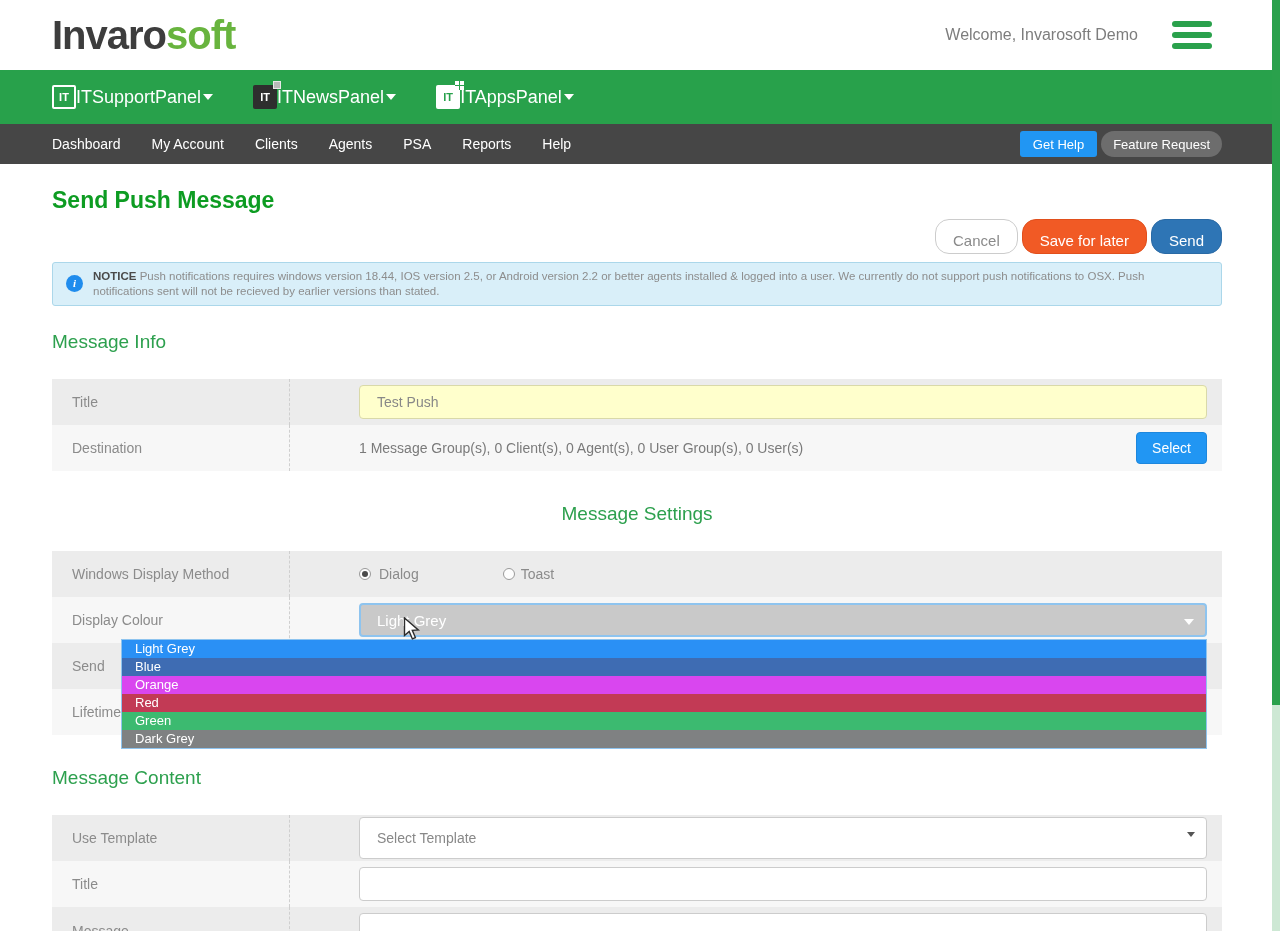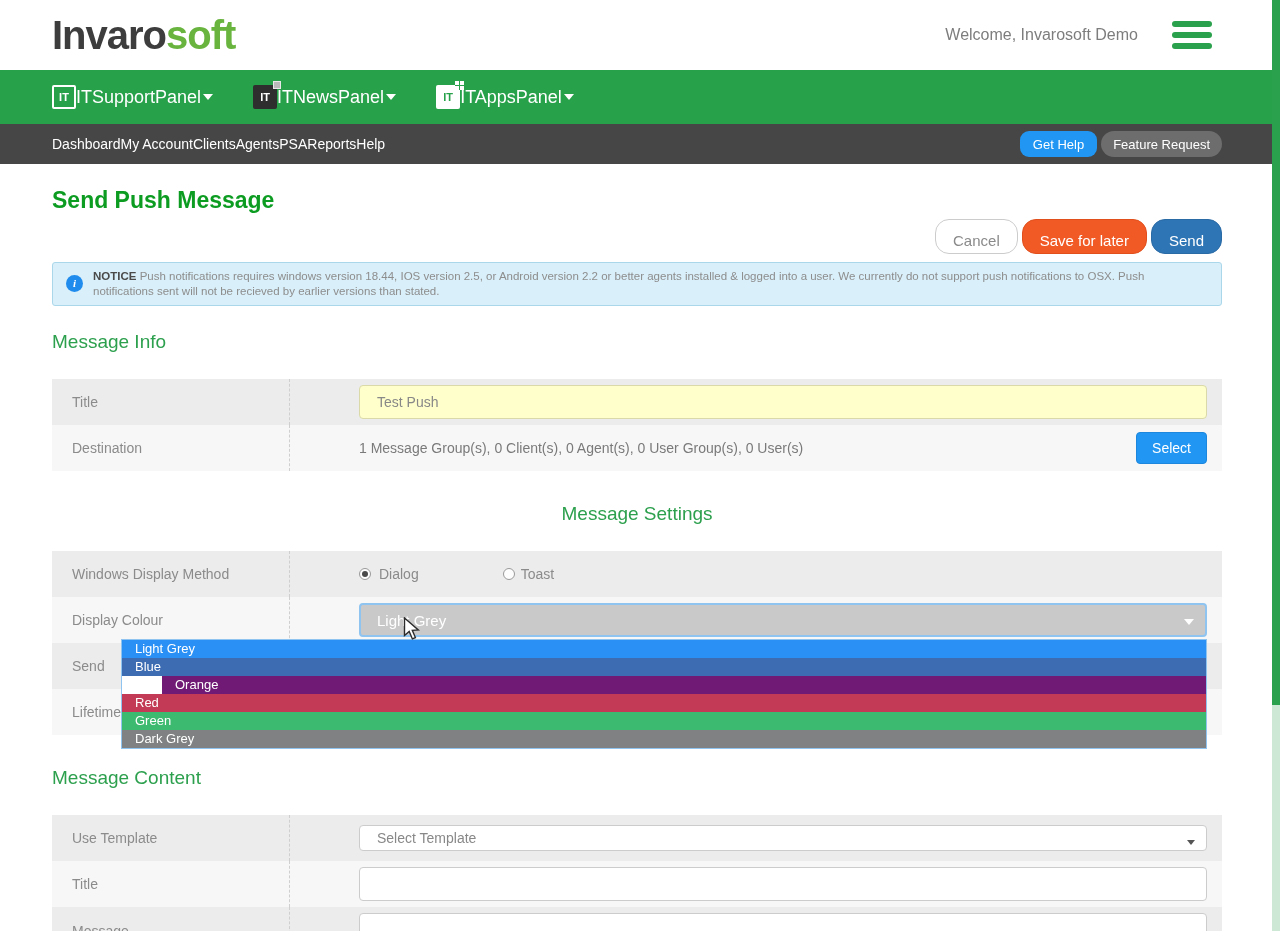--- a/index.html
+++ b/index.html
@@ -32,25 +32,25 @@
               background:#b9b9b9; border:1px solid #e8e8e8; }
   .badge-grid { position:absolute; top:-4px; right:-4px; width:9px; height:9px;
                 background:#28a14b; display:grid; grid-template-columns:1fr 1fr; gap:1px; }
   .badge-grid span { background:#fff; }
   .caret { width:0; height:0; border-left:5px solid transparent; border-right:5px solid transparent;
            border-top:6px solid #fff; margin-left:2px; }
 
   
   .main-bar { height:40px; background:#464646; display:flex; align-items:center;
               padding:0 58px 0 52px; }
-  .main-links { display:flex; }
+  .main-links { display:flex; gap:31px; }
   .main-links span { color:#fff; font-size:14px; cursor:pointer; }
   .main-bar-right { margin-left:auto; display:flex; gap:4px; }
   .btn-gethelp { background:#2196f3; color:#fff; font-size:13px; border:none;
-                 border-radius:9px; height:26px; padding:0 13px; cursor:pointer;
+                 border-radius:3px; height:26px; padding:0 13px; cursor:pointer;
                  font-family:inherit; }
   .btn-feature { background:#6d6d6d; color:#fff; font-size:13px; border:none;
                  border-radius:13px; height:26px; padding:0 12px; cursor:pointer;
                  font-family:inherit; }
 
   
   .content { padding:0 58px 0 52px; }
   .page-title { margin-top:23px; font-size:23px; font-weight:700; color:#0d9c22; }
 
   .actions-row { display:flex; justify-content:flex-end; gap:4px; margin-top:5px; }
@@ -110,21 +110,21 @@
   .sel-grey .arrow { position:absolute; right:11px; top:14px; width:0; height:0;
               border-left:5px solid transparent; border-right:5px solid transparent;
               border-top:6px solid #fff; }
   .dropdown { position:absolute; left:69px; right:15px; top:42px; z-index:10;
               background:#fff; border:1px solid #8ec4ef; }
   .opt { height:18px; line-height:18px; color:#fff; font-size:13px; padding-left:13px;
          cursor:pointer; overflow:hidden; }
   .cursor-ptr { position:absolute; left:351px; top:20px; z-index:20; pointer-events:none; }
 
   
-  .sel-white { width:100%; height:26px; background:#fff; border:1px solid #ccc;
+  .sel-white { width:100%; height:42px; background:#fff; border:1px solid #ccc;
                border-radius:4px; display:flex; align-items:center; padding:0 17px;
                color:#888; font-size:14px; position:relative; cursor:pointer; }
   .sel-white .arrow { position:absolute; right:11px; top:14px; width:0; height:0;
                border-left:4px solid transparent; border-right:4px solid transparent;
                border-top:5px solid #555; }
   .cell-value.top-align { align-items:flex-start; padding-top:6px; }
 
   
   .scrollbar { position:absolute; right:0; top:0; width:8px; height:931px;
                background:#cde8d4; z-index:50; }
@@ -246,21 +246,21 @@
       <div class="cell-label">Display Colour</div>
       <div class="cell-value">
         <div class="sel-grey">
           <span>Light Grey</span>
           <span class="arrow"></span>
         </div>
       </div>
       <div class="dropdown">
         <div class="opt" style="background-color: rgb(42, 144, 245);">Light Grey</div>
         <div class="opt" style="background-color: rgb(62, 108, 179);">Blue</div>
-        <div class="opt" style="background-color: #701a75; margin-left: 40px;">Orange</div>
+        <div class="opt" style="background-color: #d946ef;">Orange</div>
         <div class="opt" style="background-color: rgb(194, 58, 85);">Red</div>
         <div class="opt" style="background-color: rgb(60, 186, 112);">Green</div>
         <div class="opt" style="background-color: rgb(127, 129, 130);">Dark Grey</div>
       </div>
       <span class="cursor-ptr">
         <svg width="19" height="26" viewBox="0 0 19 26">
           <path d="M1.5 1 L1.5 18.5 L6.2 14.4 L9.4 21.9 L12.4 20.6 L9.3 13.3 L15.3 12.9 Z" fill="#ffffff" stroke="#2b2b2b" stroke-width="1.4"></path>
         </svg>
       </span>
     </div>

